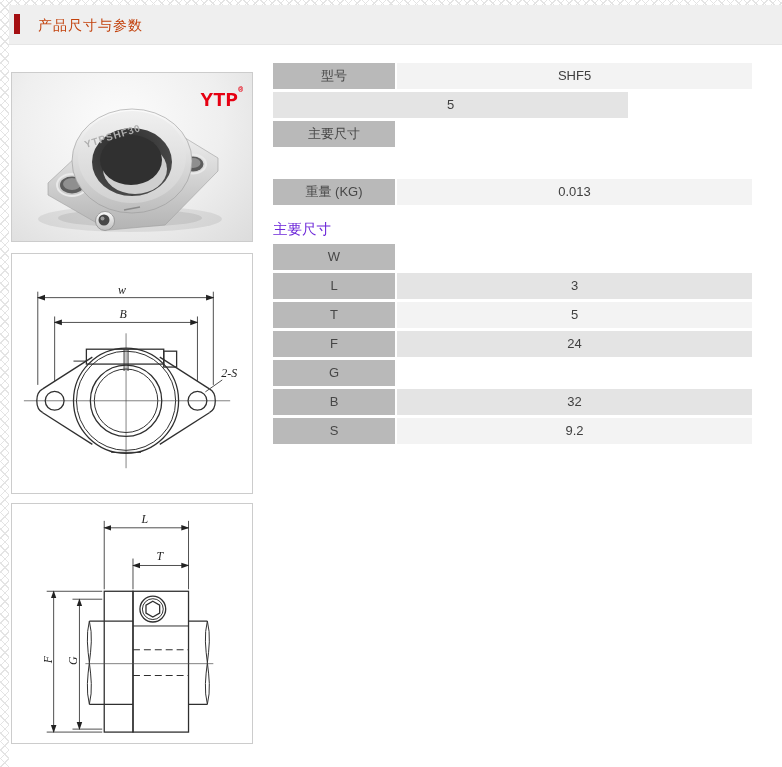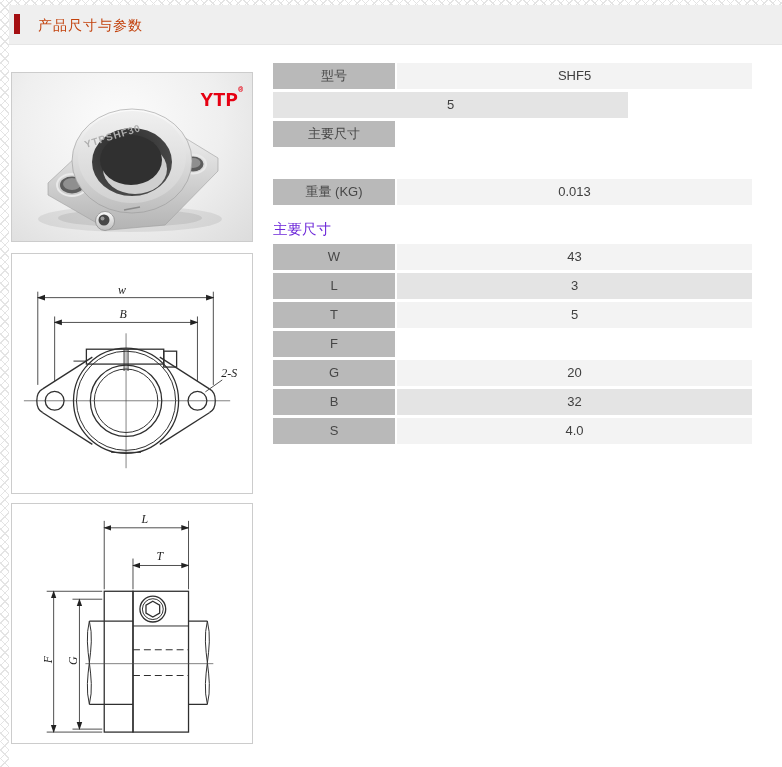--- a/index.html
+++ b/index.html
@@ -229,40 +229,39 @@
       <div class="tlabel">重量 (KG)</div>
       <div class="tval">0.013</div>
     </div>
   </div>
 
   <div class="dims-heading">主要尺寸</div>
 
   <div class="spec-table spec-table-2">
     <div class="trow row-light">
       <div class="tlabel">W</div>
-      <div class="tval">43</div>
     </div>
     <div class="trow row-dark">
       <div class="tlabel">L</div>
       <div class="tval">3</div>
     </div>
     <div class="trow row-light">
       <div class="tlabel">T</div>
       <div class="tval">5</div>
     </div>
     <div class="trow row-dark">
       <div class="tlabel">F</div>
+      <div class="tval">24</div>
     </div>
     <div class="trow row-light">
       <div class="tlabel">G</div>
-      <div class="tval">20</div>
     </div>
     <div class="trow row-dark">
       <div class="tlabel">B</div>
       <div class="tval">32</div>
     </div>
     <div class="trow row-light">
       <div class="tlabel">S</div>
-      <div class="tval">4.0</div>
+      <div class="tval">9.2</div>
     </div>
   </div>
 
 </div>
 
 </body></html>

